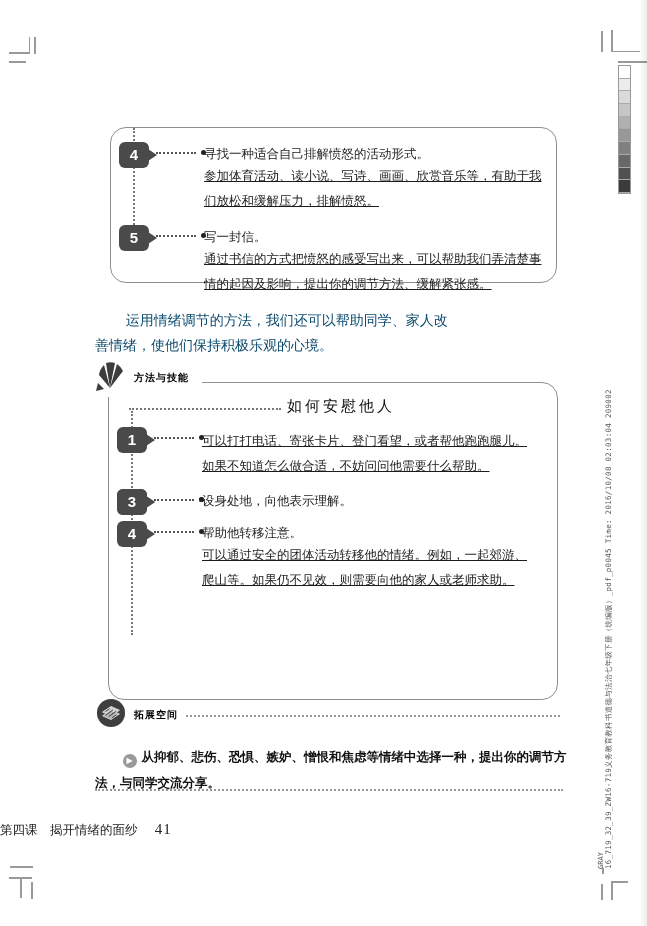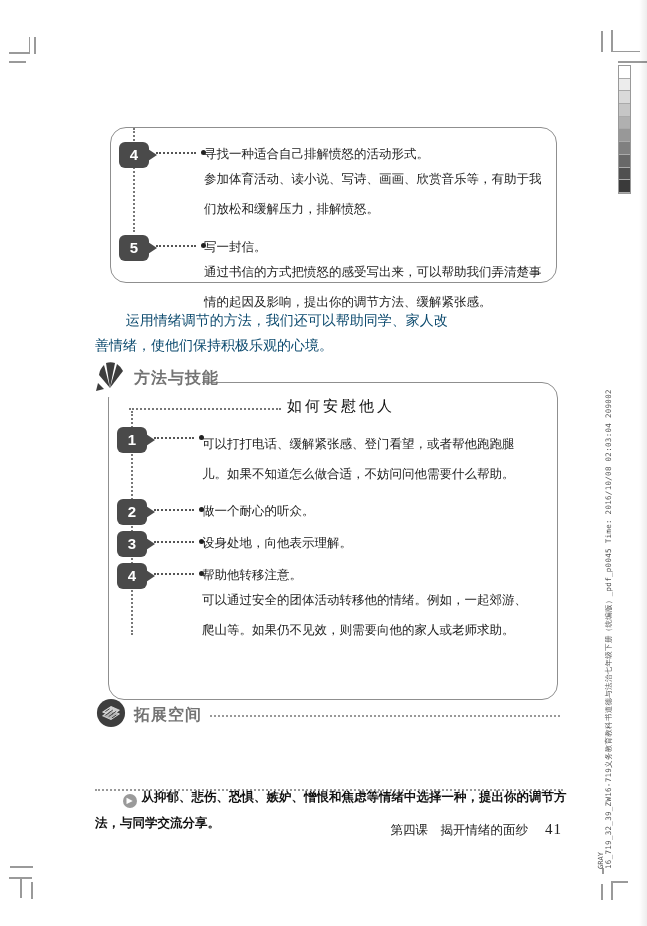--- a/index.html
+++ b/index.html
@@ -15,52 +15,52 @@
   
   .rbox{position:absolute;border:1.5px solid #8f8f8f;border-radius:16px;box-sizing:border-box;background:#fff;}
   .anger-box{left:110px;top:127px;width:447px;height:156px;padding:16px 8px 0 0;}
   .method-box{left:108px;top:382px;width:450px;height:318px;padding:14px 18px 0 0;}
   .vline{position:absolute;border-left:2px dotted #777;z-index:0;}
   .anger-box .vline{left:22px;top:0;height:104px;}
   .method-box .vline{left:22px;top:28px;height:224px;}
   
   .item{position:relative;padding-left:93px;font-size:12.5px;z-index:1;}
   .item .title{line-height:20px;}
-  .item .desc{line-height:30px;}
+  .item .desc{line-height:25px;text-decoration:underline;}
   .anger-box .item + .item{margin-top:13px;}
   .method-box .item + .item{margin-top:12px;}
   .tag{position:absolute;left:8px;top:-2px;width:30px;height:26px;background:#4a4a4a;border-radius:6px;
        color:#fff;font:bold 15px/26px "Liberation Sans","DejaVu Sans",sans-serif;text-align:center;z-index:2;}
   .tag::after{content:'';position:absolute;right:-8px;top:50%;transform:translateY(-50%);
        border-left:9px solid #4a4a4a;border-top:6px solid transparent;border-bottom:6px solid transparent;}
   .leader{position:absolute;left:45px;top:8px;width:40px;border-top:2px dotted #555;}
   .leader::after{content:'';position:absolute;right:-10px;top:-4px;width:5px;height:5px;background:#222;border-radius:50%;}
   
   .intro{position:absolute;left:95px;top:294px;width:362px;font-size:14px;line-height:25px;text-indent:2.2em;color:#0c4a6e;}
   
   .sec-header{position:absolute;display:flex;align-items:center;gap:8px;z-index:3;
        font-family:"Liberation Sans","DejaVu Sans",sans-serif;}
-  .sec-label{font-weight:bold;font-size:16px;letter-spacing:1px;color:#737373;white-space:nowrap;}
+  .sec-label{font-weight:bold;font-size:10px;letter-spacing:1px;color:#000000;white-space:nowrap;}
   .method-header{left:94px;top:360px;}
   .expand-header{left:96px;top:698px;width:464px;}
   .patch{position:absolute;left:100px;top:373px;width:102px;height:24px;background:#fff;z-index:2;}
   .dotted-leader{flex:1;border-top:2px dotted #999;margin-top:2px;}
   
   .box-title-row{position:relative;height:24px;margin-bottom:8px;padding-left:178px;}
   .title-leader{position:absolute;left:20px;top:11px;width:152px;border-top:2px dotted #777;}
   .box-title{font-size:15px;letter-spacing:3px;color:#111;}
   
-  .expand-body{position:absolute;left:95px;top:771px;width:472px;text-indent:2.2em;
+  .expand-body{position:absolute;left:95px;top:731px;width:472px;text-indent:2.2em;
        font:bold 12.5px/26px "Liberation Sans","DejaVu Sans",sans-serif;color:#111;}
   .arrow-bullet{display:inline-block;width:14px;height:14px;border-radius:50%;background:#9a9a9a;
        color:#fff;font-size:8px;line-height:14px;text-align:center;vertical-align:-2px;margin-right:5px;text-indent:0;}
   .arrow-bullet::before{content:"▶";}
   .bottom-dotted{position:absolute;left:95px;top:789px;width:468px;border-top:2px dotted #999;}
   
-  .footer{position:absolute;top:821px;left:0;width:562px;text-align:right;font-size:12.5px;color:#222;}
+  .footer{position:absolute;top:821px;left:0;width:562px;font-size:12.5px;color:#222;}
   .footer .pagenum{font-size:15px;margin-left:14px;letter-spacing:1px;}
   
   .wm-main{position:absolute;left:604px;top:869px;transform:rotate(-90deg);transform-origin:0 0;
        font:7.5px "DejaVu Sans Mono",monospace;color:#555;white-space:nowrap;letter-spacing:0.3px;}
   .wm-gray{position:absolute;left:597px;top:869px;transform:rotate(-90deg);transform-origin:0 0;
        font:7px "DejaVu Sans Mono",monospace;color:#555;white-space:nowrap;}
   .sec-icon{flex:0 0 auto;}
 </style>
 </head>
 <body>
@@ -139,27 +139,26 @@
     <div class="vline"></div>
 
     <div class="box-title-row">
       <span class="title-leader"></span>
       <span class="box-title">如何安慰他人</span>
     </div>
 
     <div class="item">
       <div class="tag"><span>1</span></div>
       <div class="leader"></div>
-      <div class="desc">可以打打电话、缓解紧张感、登门看望，或者帮他跑跑腿儿。如果不知道怎么做合适，不妨问问他需要什么帮助。</div>
+      <div class="desc">可以打打电话、寄张卡片、登门看望，或者帮他跑跑腿儿。如果不知道怎么做合适，不妨问问他需要什么帮助。</div>
     </div>
 
     <div class="item">
       <div class="tag"><span>2</span></div>
       <div class="leader"></div>
-      <div class="title">做一个耐心的听众。</div>
     </div>
 
     <div class="item">
       <div class="tag"><span>3</span></div>
       <div class="leader"></div>
       <div class="title">设身处地，向他表示理解。</div>
     </div>
 
     <div class="item">
       <div class="tag"><span>4</span></div>

